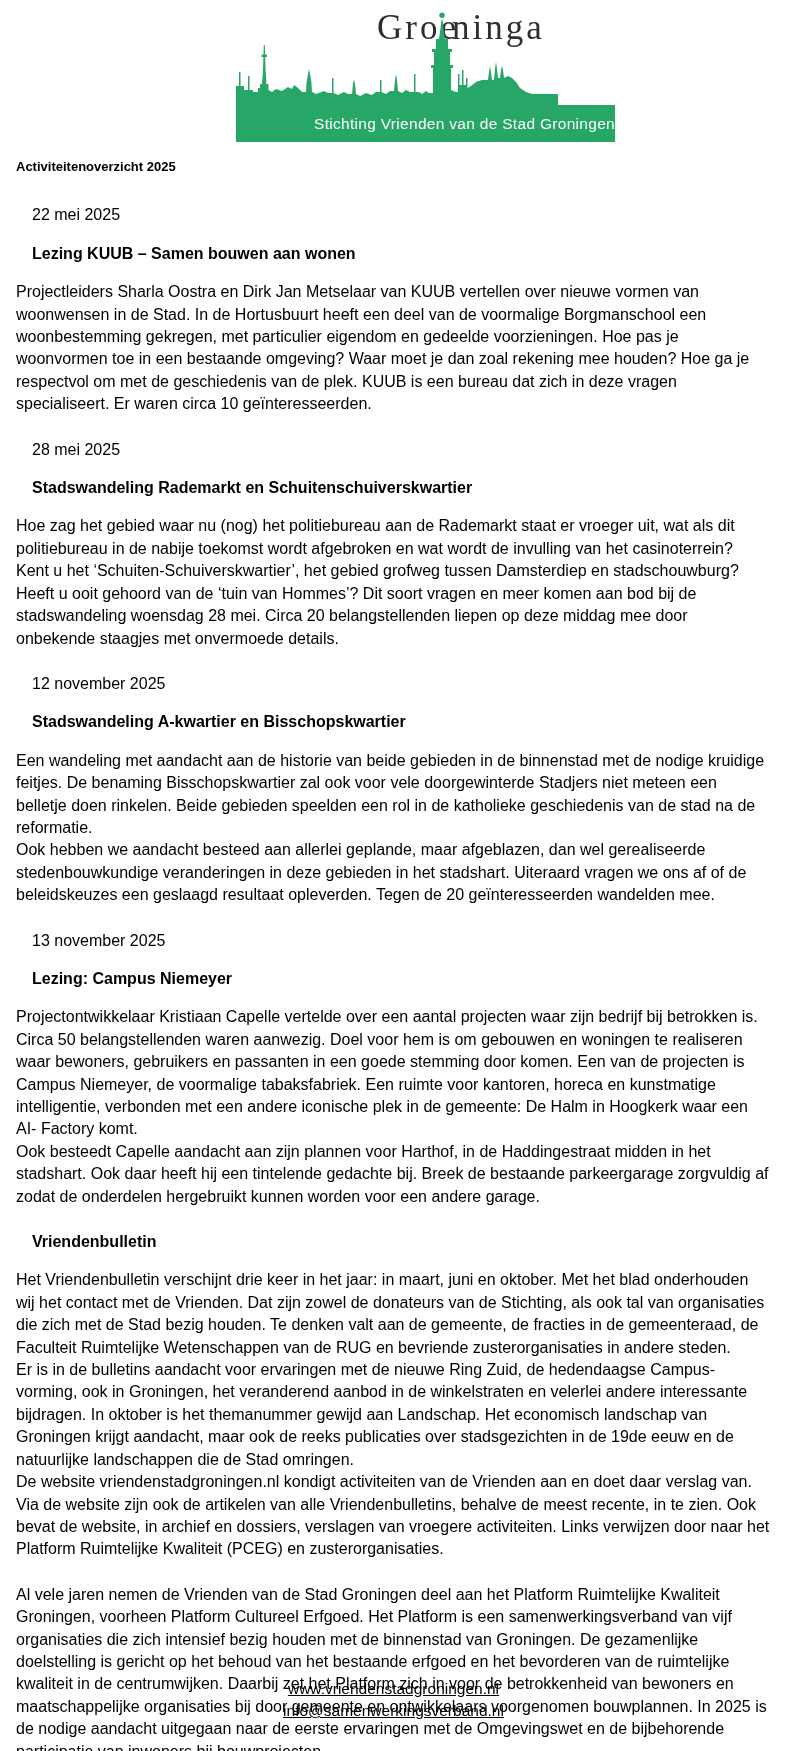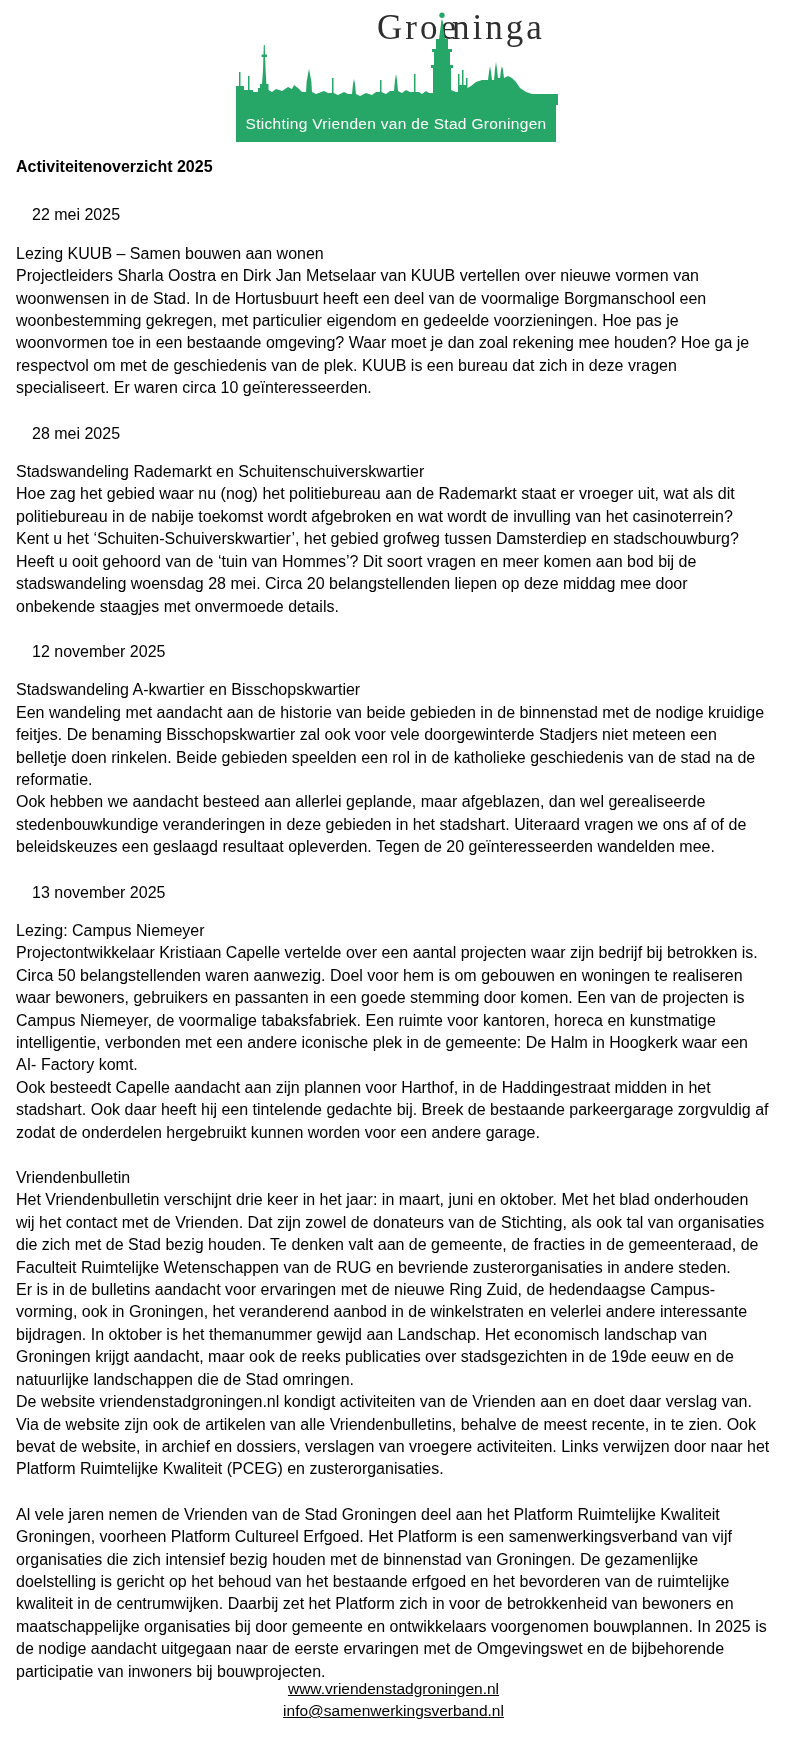--- a/index.html
+++ b/index.html
@@ -11,34 +11,34 @@
   
   .logo { position:absolute; left:236px; top:10px; width:322px; height:132px; }
   .wordmark {
     position:absolute; top:-2px; font-family:"Liberation Serif", serif;
     font-size:35px; font-weight:400; color:#2e2e2e; letter-spacing:3px; white-space:nowrap;
   }
   .wm-left  { left:141px; }
   .wm-right { left:216px; }
   .skyline  { position:absolute; left:0; top:2px; width:322px; height:93px; display:block; }
   .banner {
-    position:absolute; left:0; top:95px; width:320px; height:37px;
-    background:var(--green); color:#ffffff; display:flex; align-items:center; justify-content:center;
+    position:absolute; left:0; top:95px; width:379px; height:37px;
+    background:var(--green); color:#ffffff; display:flex; align-items:center; justify-content:flex-end;
     font-size:15.5px; letter-spacing:0.3px;
   }
 
   
   .content {
     position:absolute; left:16px; top:156px; width:754px;
     font-size:16px; line-height:22.4px;
   }
-  .page-title { font-weight:700; font-size:16px; margin:0 0 26px 0; }
+  .page-title { font-weight:700; font-size:13px; margin:0 0 26px 0; }
   .section { margin:0 0 23px 0; }
   .section .date    { margin:16px; }
-  .section .heading { margin:0; font-weight:400; }
+  .section .heading { margin:16px; font-weight:700; }
   .section p.body   { margin:0; }
 
   
   .footer {
     position:absolute; left:0; top:1678px; width:787px; text-align:center;
     font-size:15.5px; line-height:22px;
   }
   .footer a { color:#000000; text-decoration:underline; display:inline-block; }
 </style>
 </head>

